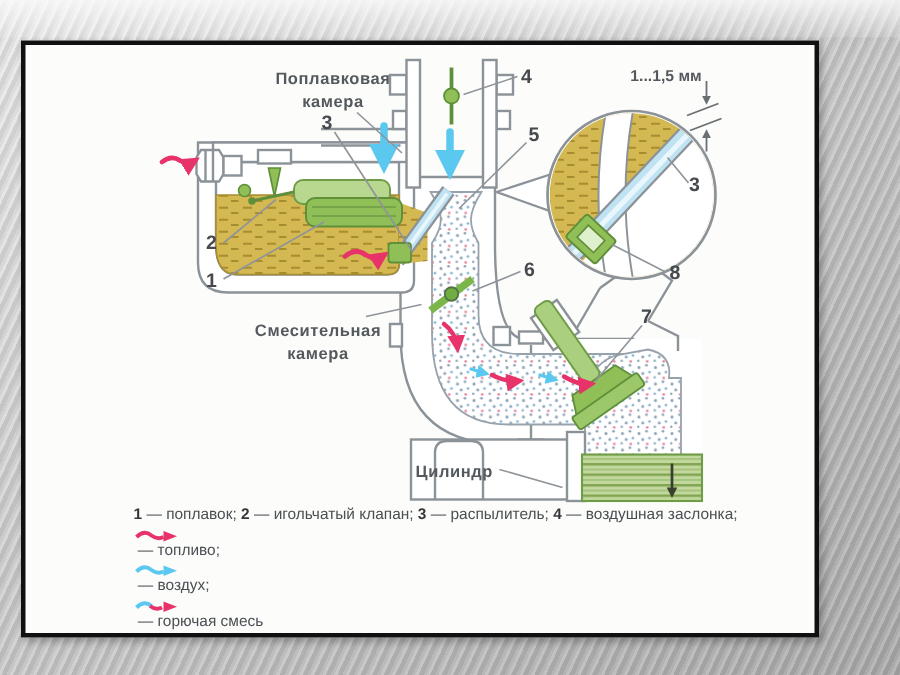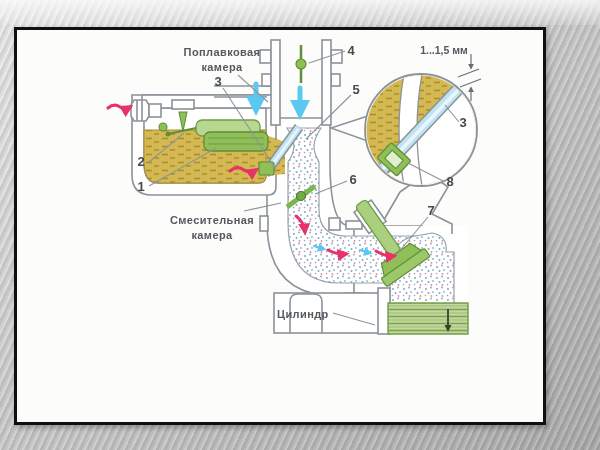--- a/index.html
+++ b/index.html
@@ -219,14 +219,26 @@
     <text class="num" x="234" y="86" text-anchor="middle">3</text>
     <text class="num" x="367" y="55" text-anchor="middle">4</text>
     <text class="num" x="372" y="94" text-anchor="middle">5</text>
     <text class="num" x="369" y="184" text-anchor="middle">6</text>
     <text class="num" x="447" y="215" text-anchor="middle">7</text>
     <text class="num" x="479" y="127" text-anchor="middle">3</text>
     <text class="num" x="466" y="186" text-anchor="middle">8</text>
   </svg>
 
   <div class="caption">
+    <div class="cap-line"><b>1</b><span> — поплавок; </span><b>2</b><span> — игольчатый клапан; </span><b>3</b><span> — распылитель; </span><b>4</b><span> — воздушная заслонка;</span></div>
+    <div class="cap-line"><svg class="arr" width="30" height="11">
+          <path d="M2,7 q5,-5 10,-1 q4,3 8,1" fill="none" stroke="#e8336a" stroke-width="2.6"></path>
+          <polygon points="20,3 29,6.5 20,10" fill="#e8336a"></polygon>
+        </svg><span> — топливо; </span><svg class="arr" width="30" height="11">
+          <path d="M2,7 q5,-5 10,-1 q4,3 8,1" fill="none" stroke="#5bc8f0" stroke-width="2.6"></path>
+          <polygon points="20,3 29,6.5 20,10" fill="#5bc8f0"></polygon>
+        </svg><span> — воздух; </span><svg class="arr" width="30" height="11">
+          <path d="M2,7 q5,-5 10,-1" fill="none" stroke="#5bc8f0" stroke-width="2.6"></path>
+          <path d="M11,6 q4,3 8,1" fill="none" stroke="#e8336a" stroke-width="2.6"></path>
+          <polygon points="20,3 29,6.5 20,10" fill="#e8336a"></polygon>
+        </svg><span> — горючая смесь</span></div>
   </div>
 </div>
 
 </body></html>

